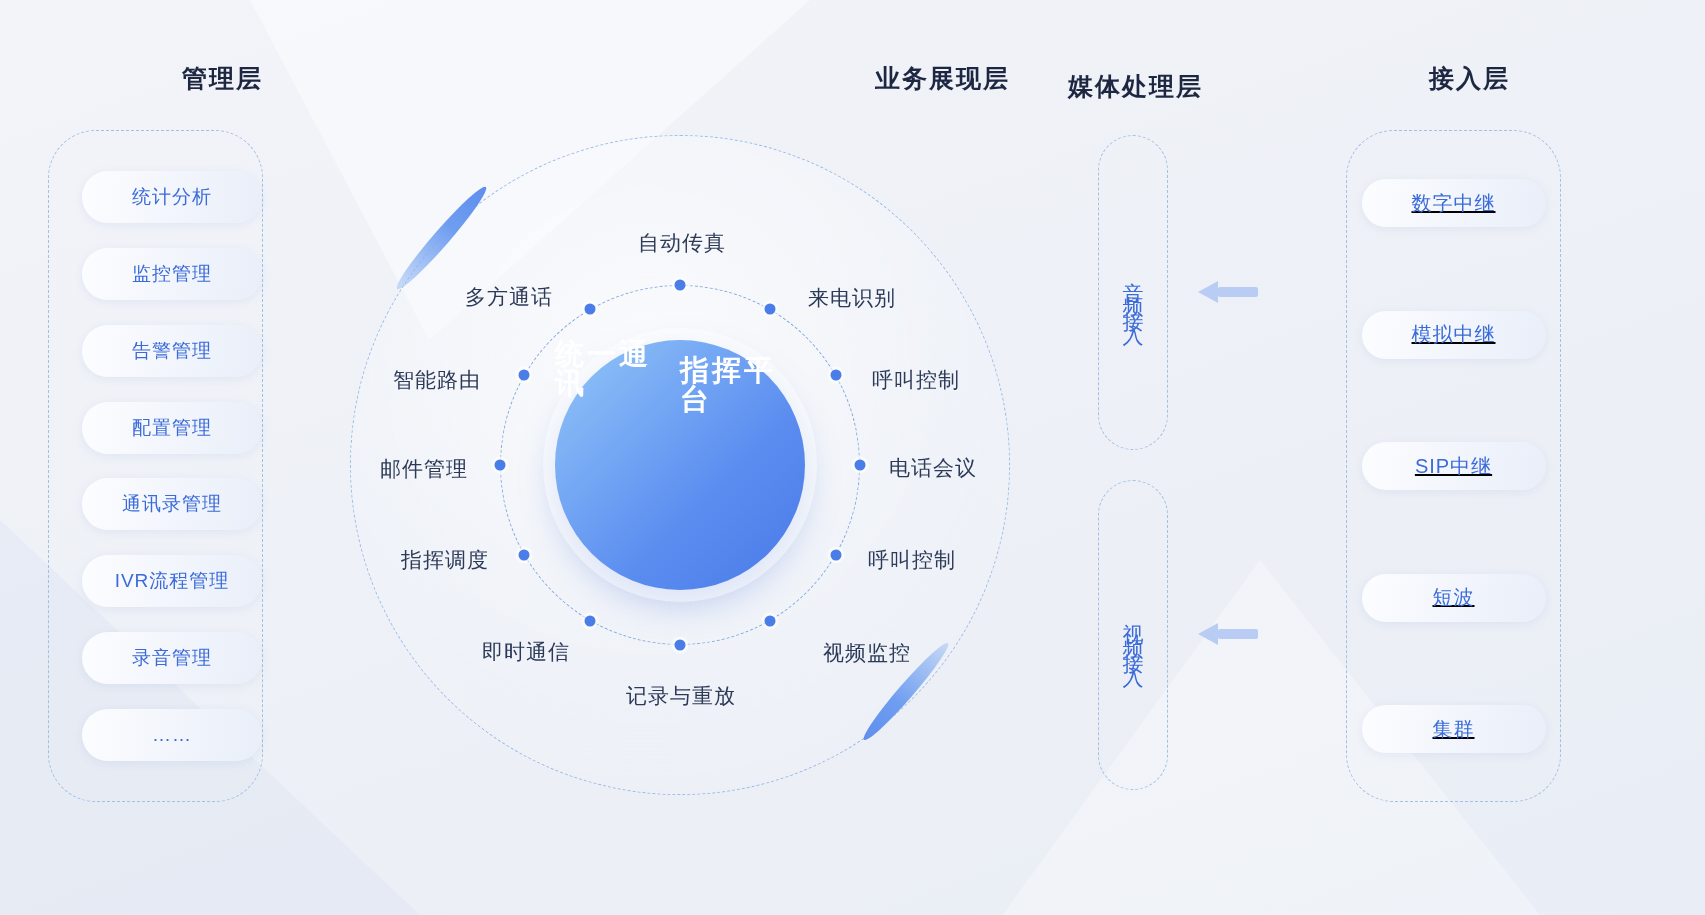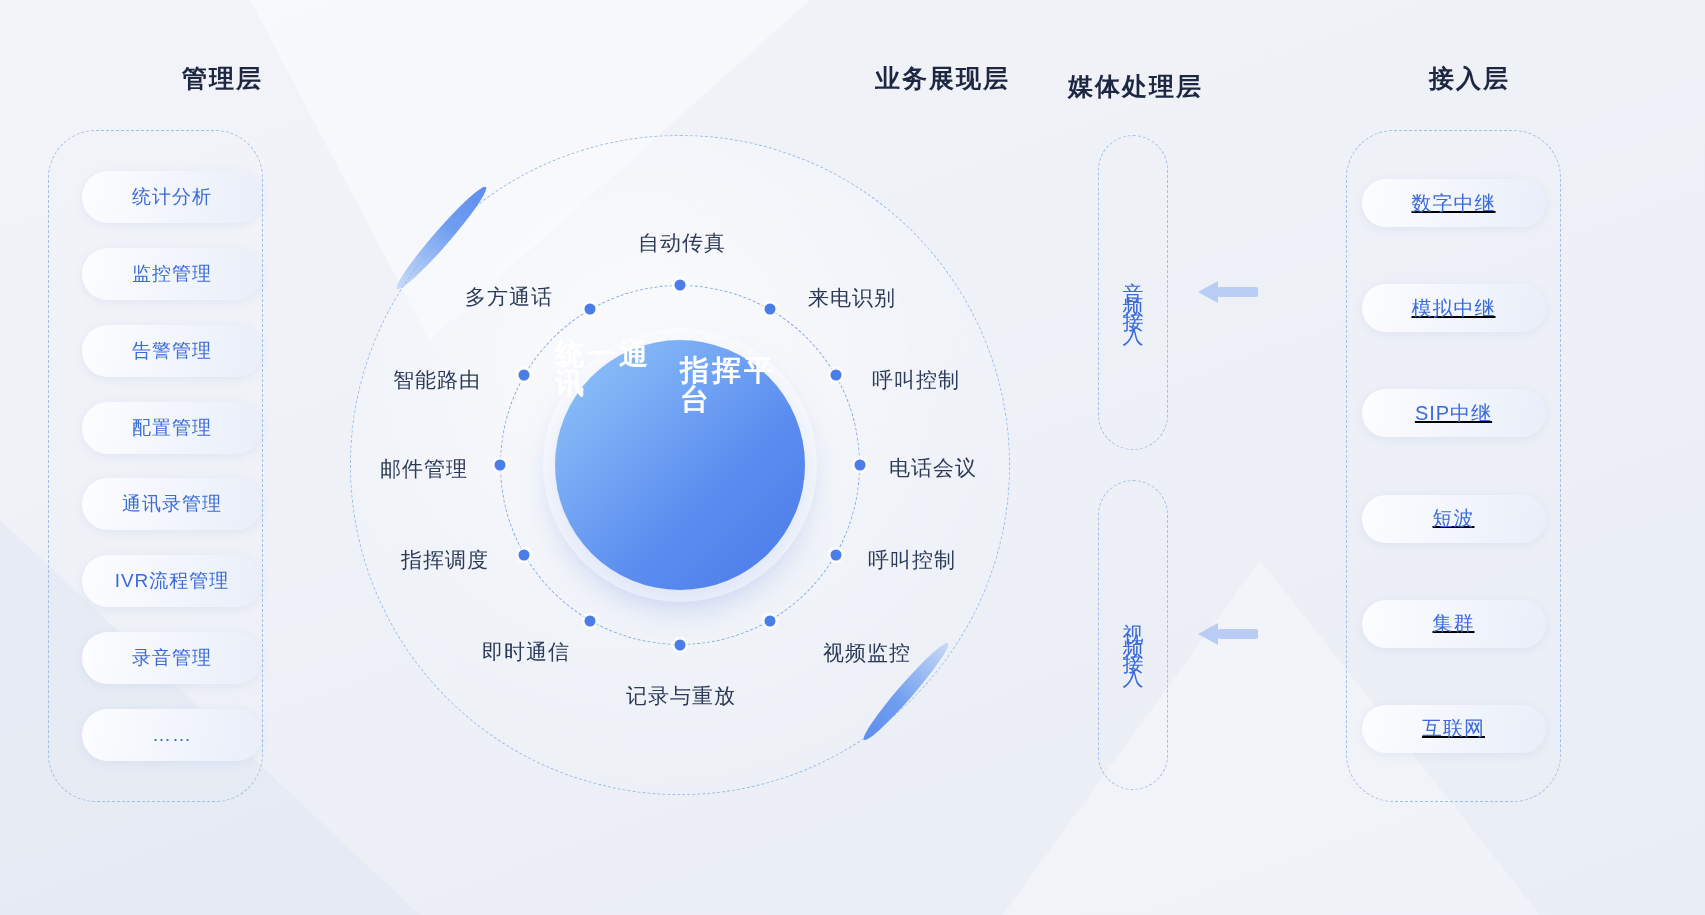--- a/index.html
+++ b/index.html
@@ -199,16 +199,15 @@
     <div class="arrow-head"></div>
     <div class="arrow-tail"></div>
   </div>
 
   <div class="dashed-panel access-panel">
       <div class="pill">数字中继</div>
       <div class="pill">模拟中继</div>
       <div class="pill">SIP中继</div>
       <div class="pill">短波</div>
       <div class="pill">集群</div>
-      <div class="pill">互联网</div>
     </div>
 
 </div>
 
 </body></html>

